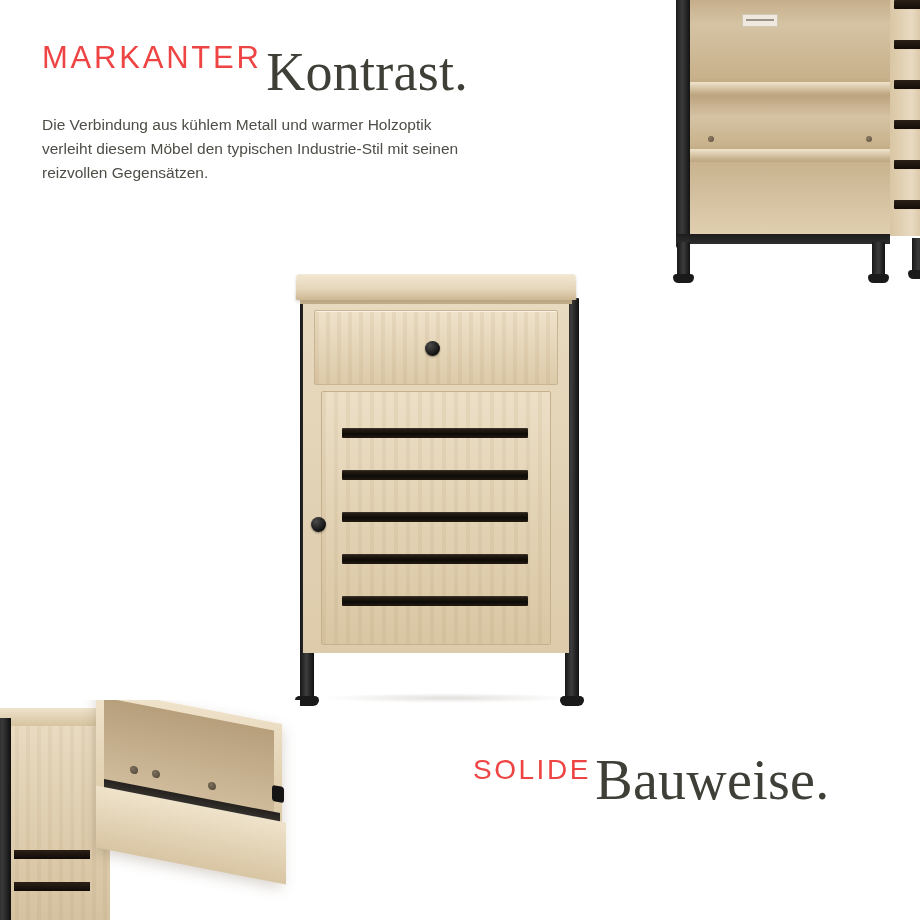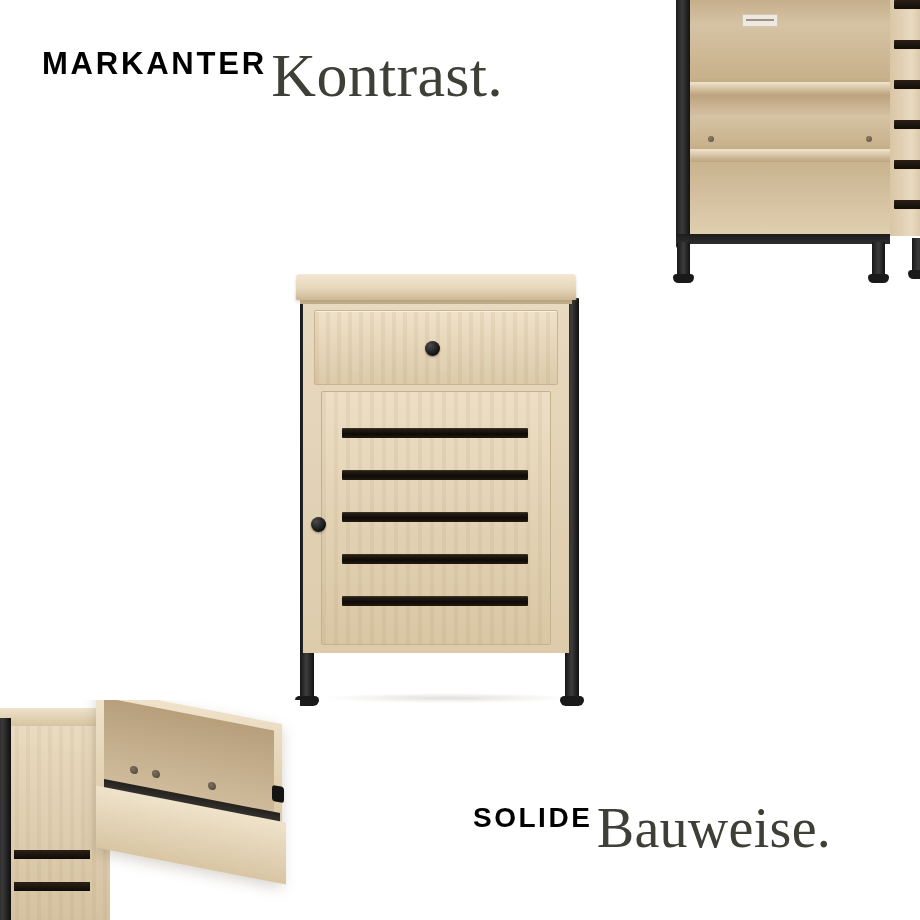--- a/index.html
+++ b/index.html
@@ -22,55 +22,54 @@
     overflow: hidden;
   }
 
   
   .headline {
     position: absolute;
     white-space: nowrap;
   }
   .headline .thin {
     font-family: "Liberation Sans", sans-serif;
-    font-weight: 700;
+    font-weight: 400;
     letter-spacing: 0.09em;
-    color: #000000;
+    color: #ef4444;
   }
   .headline .script {
     font-family: "Liberation Serif", serif;
     font-weight: 400;
     color: #3f3f38;
     letter-spacing: 0.005em;
   }
 
   #headline-top {
     left: 42px;
     top: 40px;
   }
   #headline-top .thin { font-size: 31px; vertical-align: 22px; }
-  #headline-top .script { font-size: 62px; text-align: right; }
+  #headline-top .script { font-size: 54px; text-align: right; }
 
   .body-text {
     position: absolute;
     font-family: "Liberation Sans", sans-serif;
     font-size: 15.5px;
     line-height: 24px;
     color: #4e4e47;
   }
   #body-top {
     left: 42px;
     top: 113px;
     width: 420px;
   }
 
   #headline-bottom {
     left: 473px;
     top: 748px;
-    margin-top: 48px;
   }
   #headline-bottom .thin { font-size: 28px; vertical-align: 20px; }
   #headline-bottom .script { font-size: 56px; }
 
   #body-bottom {
     left: 520px;
     top: 820px;
     width: 380px;
     text-align: right;
   }
@@ -328,20 +327,21 @@
       <div class="tr-leg l1"></div>
       <div class="tr-leg l2"></div>
       <div class="tr-leg l3"></div>
     </div>
   </div>
 
   <div class="headline" id="headline-top">
     <span class="thin">MARKANTER</span>
     <span class="script">Kontrast.</span>
   </div>
+  <div class="body-text" id="body-top">Die Verbindung aus kühlem Metall und warmer Holzoptik verleiht diesem Möbel den typischen Industrie-Stil mit seinen reizvollen Gegensätzen.</div>
 
   <div class="photo" id="photo-center">
     <div class="cab-shadow"></div>
     <div class="cab-post left"></div>
     <div class="cab-post right"></div>
     <div class="cab-body"></div>
     <div class="cab-top-edge"></div>
     <div class="cab-top"></div>
 
     <div class="cab-drawer"></div>

